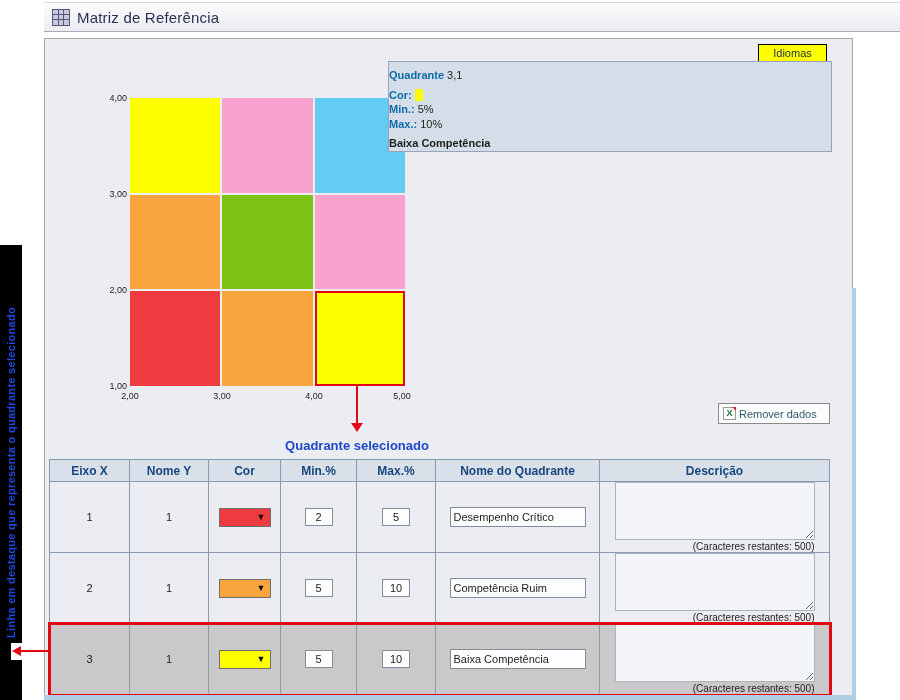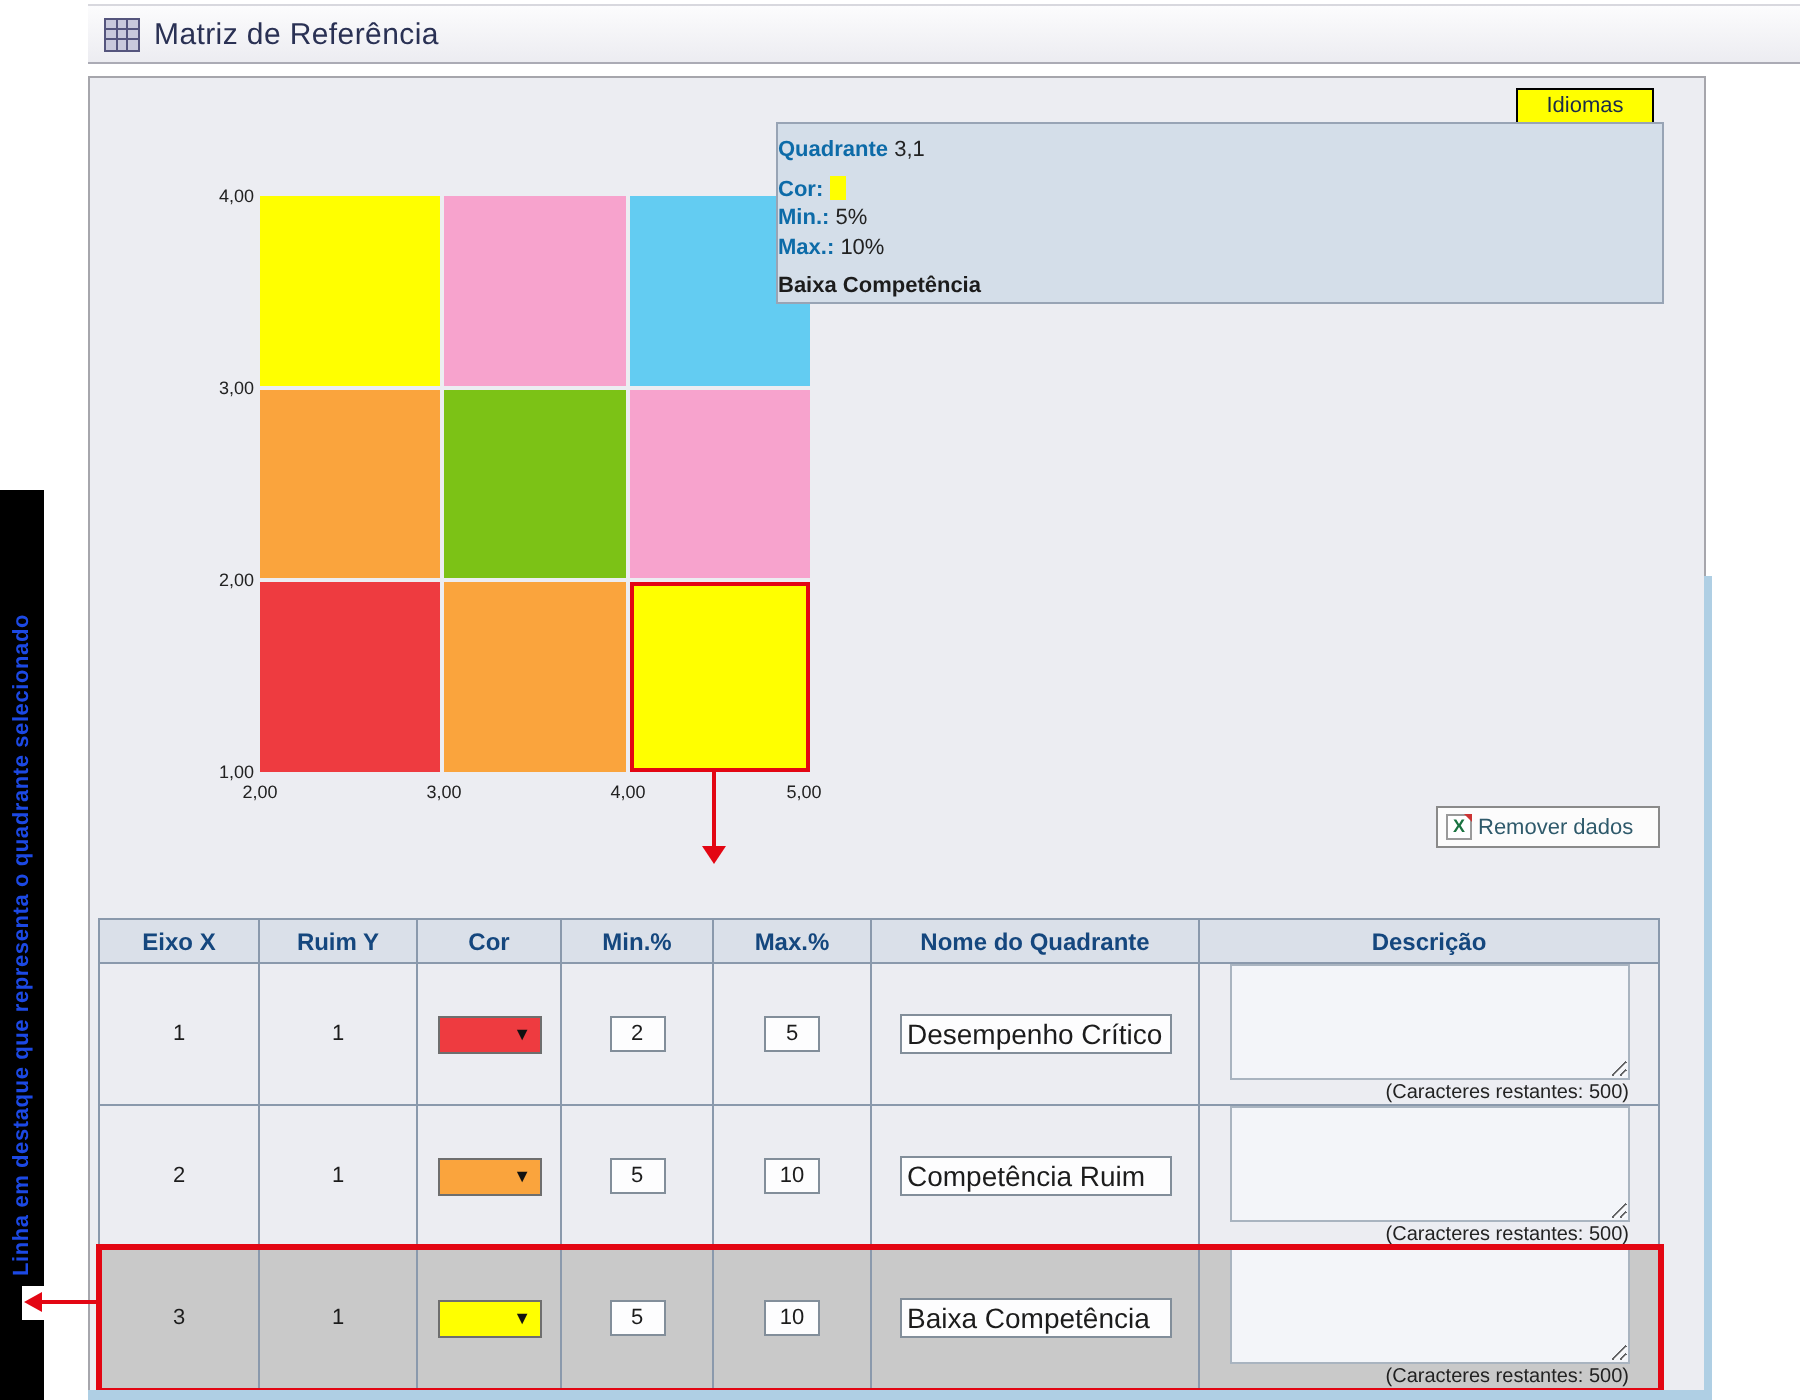--- a/index.html
+++ b/index.html
@@ -67,21 +67,21 @@
     font-size: 11px; color: #1c1c1c; }
   tr.highlighted td { background: #C9C9C9; }
   tr.highlighted { outline: 3px solid #E30613; outline-offset: -1px; }
 
   .color-select { width: 52px; height: 19px; margin: 0 auto; border: 1px solid #6e6e6e;
     display: flex; align-items: center; justify-content: flex-end; padding-right: 4px; cursor: pointer; }
   .color-select .caret { font-size: 9px; color: #111; line-height: 1; }
   .num-input { width: 28px; height: 18px; border: 1px solid #828E9A; background: #FDFDFE;
     text-align: center; font-size: 11px; font-family: "Liberation Sans", sans-serif; color: #1c1c1c; }
   .name-input { width: 136px; height: 20px; border: 1px solid #828E9A; background: #FDFDFE;
-    font-size: 14px; padding: 0 3px; font-family: "Liberation Sans", sans-serif; color: #1c1c1c; }
+    font-size: 11px; padding: 0 3px; font-family: "Liberation Sans", sans-serif; color: #1c1c1c; }
   .desc-wrap { width: 200px; margin: 0 auto; text-align: right; }
   .desc-area { width: 200px; height: 58px; resize: both; border: 1px solid #A9B4C0;
     background: #F3F5F9; font-family: "Liberation Sans", sans-serif; font-size: 11px; display: block; }
   .char-counter { font-size: 10px; color: #222; margin-top: 1px; }
 
   .blue-edge-right { position: absolute; left: 852px; top: 288px; width: 4px; height: 412px; background: #AFCFE4; }
   .blue-edge-bottom { position: absolute; left: 44px; top: 695px; width: 812px; height: 5px; background: #AFCFE4; }
 
   
   .left-strip { position: absolute; left: 0; top: 245px; width: 22px; height: 455px;
@@ -132,20 +132,21 @@
       <div class="mcell selected" style="background: rgb(255, 255, 0);"></div>
     </div>
 
   <span class="xlab" style="left:67px;  top:352px;">2,00</span>
   <span class="xlab" style="left:159px; top:352px;">3,00</span>
   <span class="xlab" style="left:251px; top:352px;">4,00</span>
   <span class="xlab" style="left:339px; top:352px;">5,00</span>
 
   <div class="connector-line"></div>
   <div class="connector-head"></div>
+  <div class="quad-caption">Quadrante selecionado</div>
 
   <div class="info-box">
     <div>
       <span class="lbl">Quadrante</span>
       <span>3,1</span>
     </div>
     <div class="gap"></div>
     <div>
       <span class="lbl">Cor:</span>
       <span class="swatch" id="infoSwatch" style="background: rgb(255, 255, 0);"></span>
@@ -173,21 +174,21 @@
         <col style="width:79px">
         <col style="width:72px">
       <col style="width:76px">
         <col style="width:79px">
         <col style="width:164px">
         <col style="width:230px">
     </colgroup>
     <thead>
       <tr>
         <th>Eixo X</th>
-        <th>Ruim Y</th>
+        <th>Nome Y</th>
         <th>Cor</th>
         <th>Min.%</th>
         <th>Max.%</th>
         <th>Nome do Quadrante</th>
         <th>Descrição</th>
       </tr>
     </thead>
     <tbody id="tableBody">
         <tr class="">
           <td>1</td>

